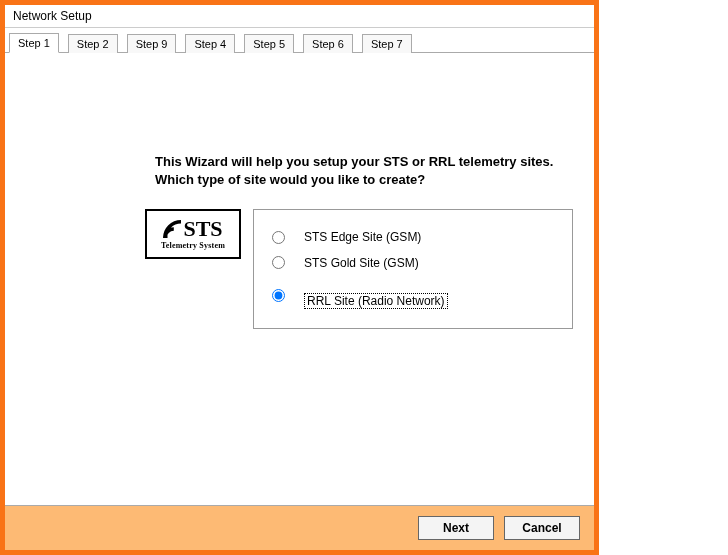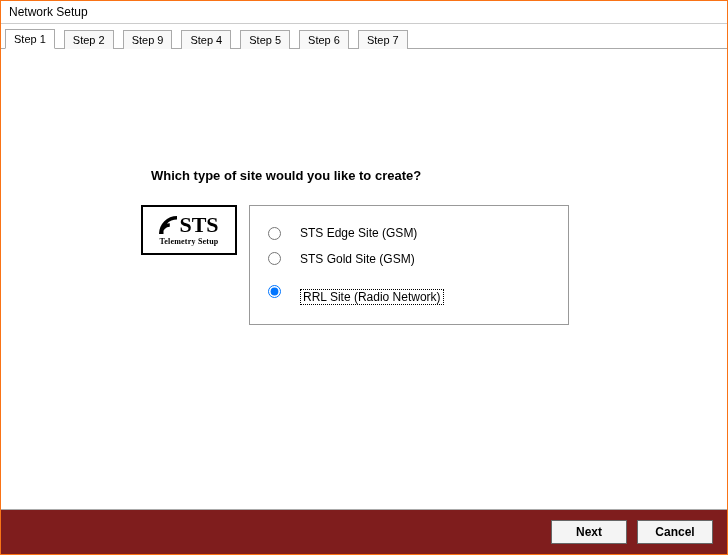--- a/index.html
+++ b/index.html
@@ -4,23 +4,23 @@
 <style>
   * { box-sizing: border-box; }
   body {
     margin: 0;
     font-family: Tahoma, Arial, sans-serif;
     font-size: 11px;
     background: #fff;
     color: #000;
   }
   .window {
-    width: 728px;
+    width: 599px;
     height: 555px;
-    border: 1px solid #f97316;
+    border: 5px solid #f97316;
     display: flex;
     flex-direction: column;
     background: #fff;
   }
   .titlebar {
     padding: 4px 8px;
     font-size: 12px;
     border-bottom: 1px solid #ccc;
     background: #fff;
   }
@@ -119,21 +119,21 @@
     border: 1px dotted #000;
     padding: 0 2px;
     margin-top: 11px;
   }
   .footer {
     border-top: 1px solid #aaa;
     padding: 10px 14px;
     display: flex;
     justify-content: flex-end;
     gap: 10px;
-    background: #7f1d1d;
+    background: #fdba74;
   }
   .btn {
     min-width: 76px;
     height: 24px;
     font-size: 12px;
     font-family: Tahoma, Arial, sans-serif;
     font-weight: bold;
     border: 1px solid #666;
     background: #f4f4f4;
     cursor: pointer;
@@ -157,37 +157,37 @@
     <div class="tab">Step 9</div>
     <div class="tab">Step 4</div>
     <div class="tab">Step 5</div>
     <div class="tab">Step 6</div>
     <div class="tab">Step 7</div>
   </div>
 
   <div class="content">
 
     <div class="wizard-heading">
-      <br>
+      <span>This Wizard will help you setup your STS or RRL telemetry sites.</span><br>
       <span>Which type of site would you like to create?</span>
     </div>
 
     <div class="selection-row">
 
       <div class="logos">
         <div class="logo-box">
           <div class="logo-main">
             <span class="wave-icon">
               <svg viewBox="0 0 20 20">
                   <path d="M0 20 A20 20 0 0 1 20 0 L20 4 A16 16 0 0 0 4 20 Z M0 20 A12 12 0 0 1 12 8 L12 12 A8 8 0 0 0 4 20 Z M0 20 A5 5 0 0 1 5 15 L5 20 Z" fill="#000"></path>
                 </svg>
             </span>
             <span>STS</span>
           </div>
-          <div class="logo-sub">Telemetry Setup</div>
+          <div class="logo-sub">Telemetry System</div>
         </div>
       </div>
 
       <div class="options-box">
         <label class="radio-row">
           <input type="radio" name="sitetype" style="">
           <span class="radio-label">STS Edge Site (GSM)</span>
         </label>
         <label class="radio-row">
           <input type="radio" name="sitetype" style="">

